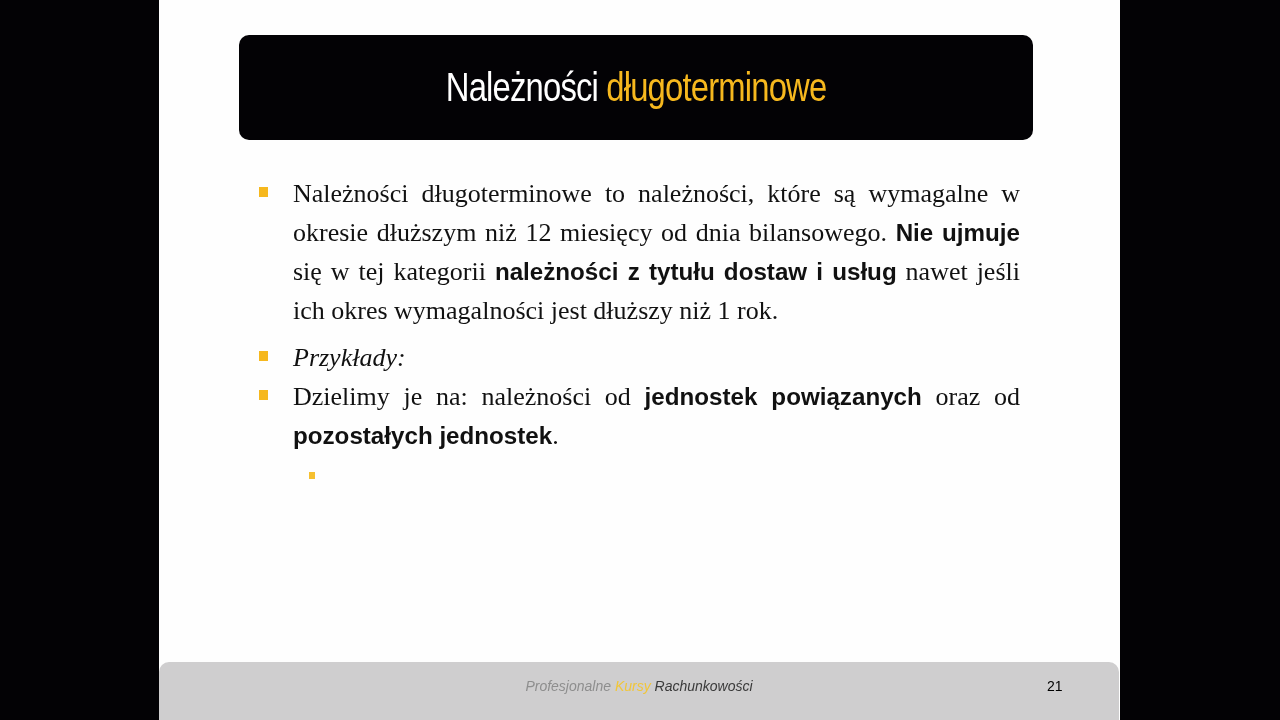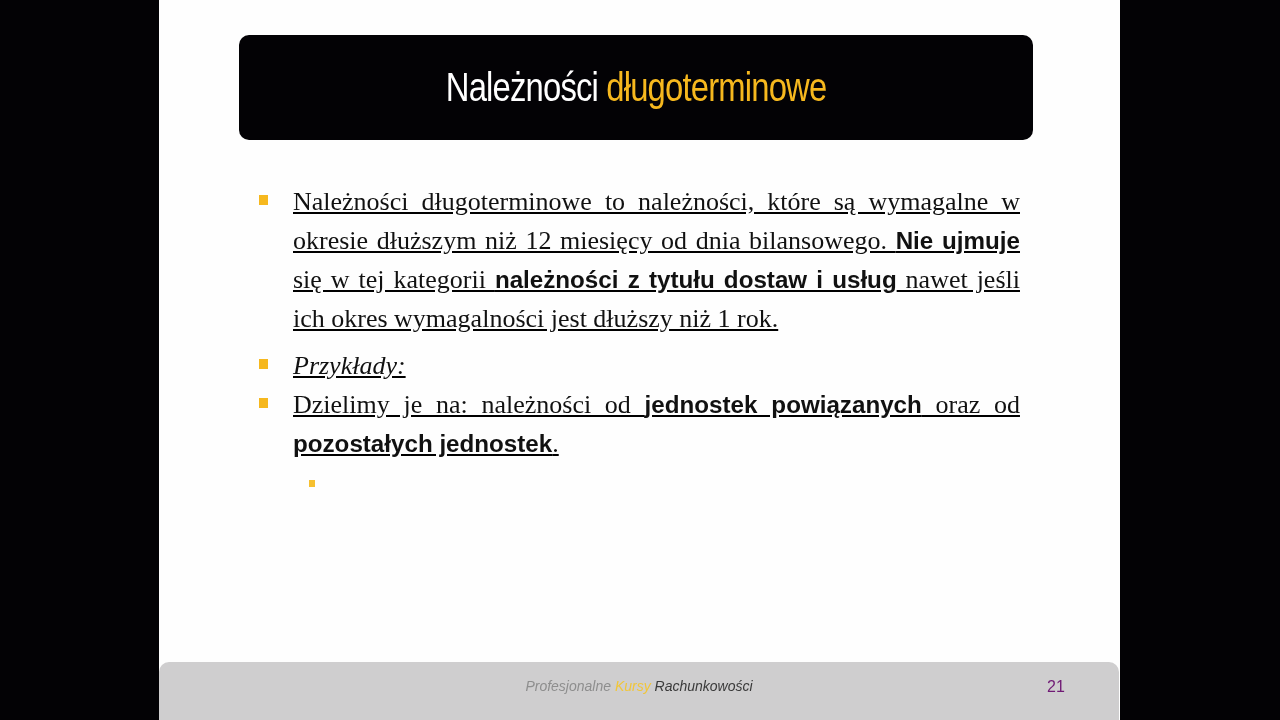--- a/index.html
+++ b/index.html
@@ -14,21 +14,21 @@
     position:absolute; left:80px; top:35px; width:794px; height:105px;
     background:#030205; border-radius:10px;
     display:flex; align-items:center; justify-content:center;
   }
   .title {
     font-family:"Liberation Sans", sans-serif; font-size:40px; letter-spacing:-1px;
     transform:scaleX(0.82); white-space:nowrap; color:#ffffff;
   }
   .title .accent { color:#f6b81e; }
   .content {
-    position:absolute; left:96px; top:182px; width:765px;text-decoration:underline;
+    position:absolute; left:96px; top:174px; width:765px;
   }
   .item { position:relative; padding-left:38px; color:#111; }
   .item.l1 { font-size:26px; line-height:39px; text-align:justify; margin-bottom:8px; }
   .item.l1 .bullet {
     position:absolute; left:4px; top:13px; width:9px; height:10px; background:#f6b81e;
   }
   .item.l2 { font-size:18px; line-height:26px; margin-left:42px; padding-left:30px; margin-top:2px; }
   .item.l2 .bullet {
     position:absolute; left:12px; top:9px; width:6px; height:7px; background:#f6c030;
   }
@@ -39,21 +39,21 @@
     background:#cfcecf; border-radius:10px 10px 0 0;
   }
   .footer-text {
     position:absolute; left:0; right:0; top:16px; text-align:center;
     font-family:"Liberation Sans", sans-serif; font-style:italic; font-size:14px; color:#8e8e8e;
   }
   .footer-text .kursy { color:#f1c63a; }
   .footer-text .rach { color:#3a3a3a; }
   .page-num {
     position:absolute; left:888px; top:16px;
-    font-family:"Liberation Sans", sans-serif; font-size:16px; color:#701a75;
+    font-family:"Liberation Sans", sans-serif; font-size:14px; color:#000000;
   }
 </style>
 </head>
 <body>
 
 <div class="slide">
   <div class="title-bar">
     <div class="title"><span>Należności </span><span class="accent">długoterminowe</span></div>
   </div>
 

